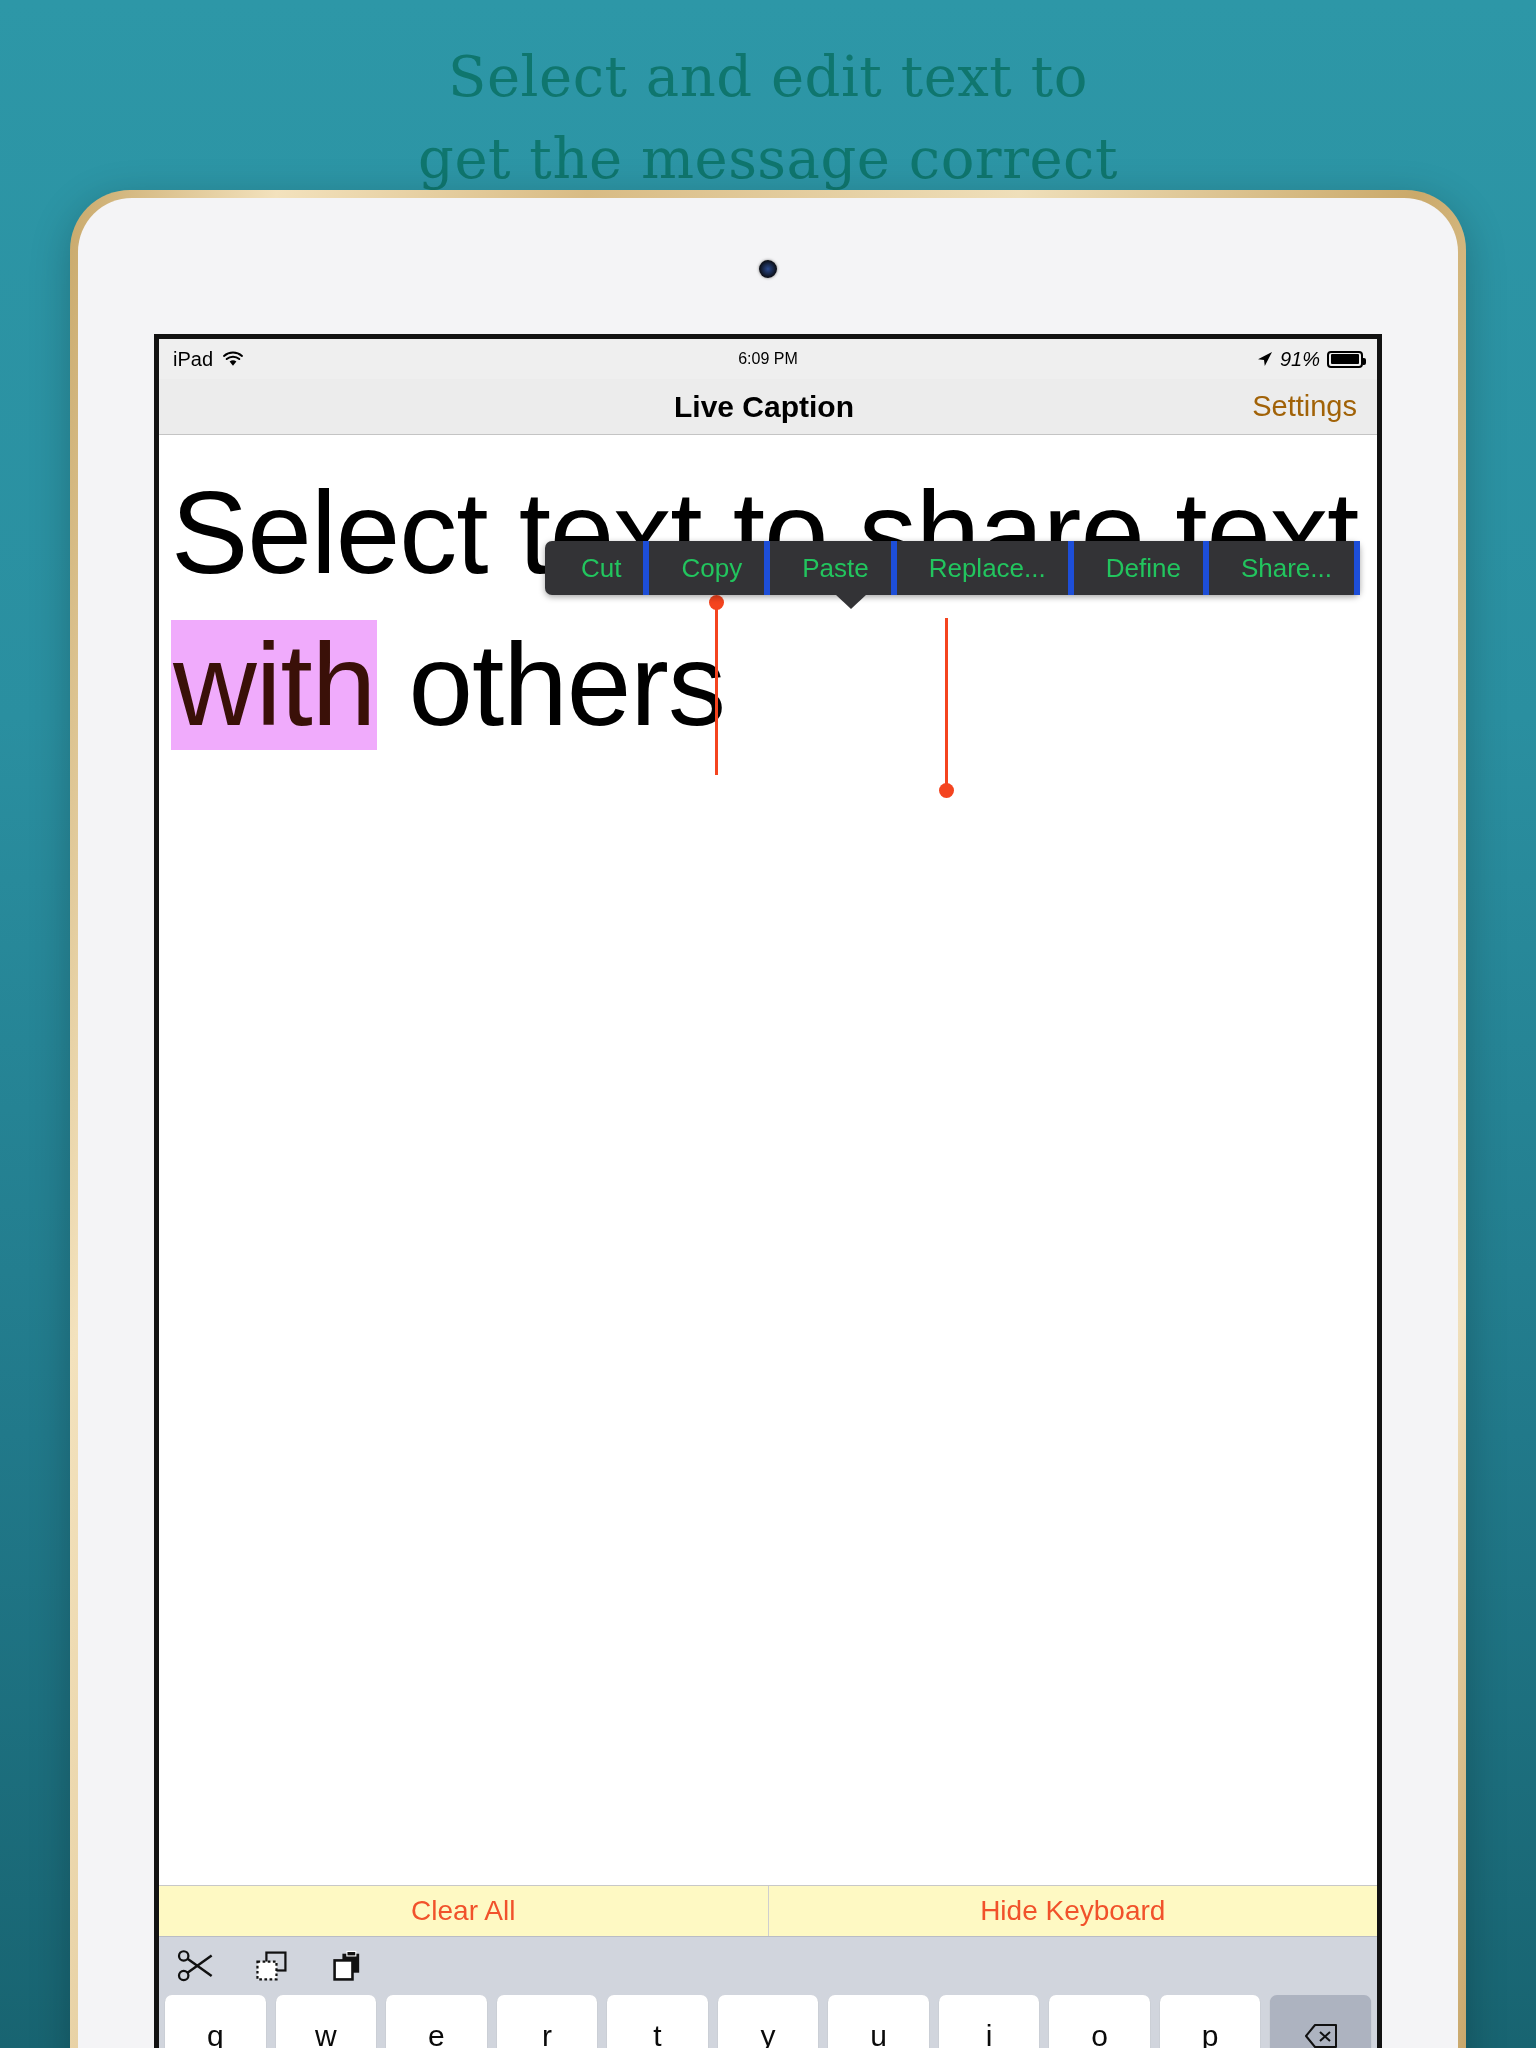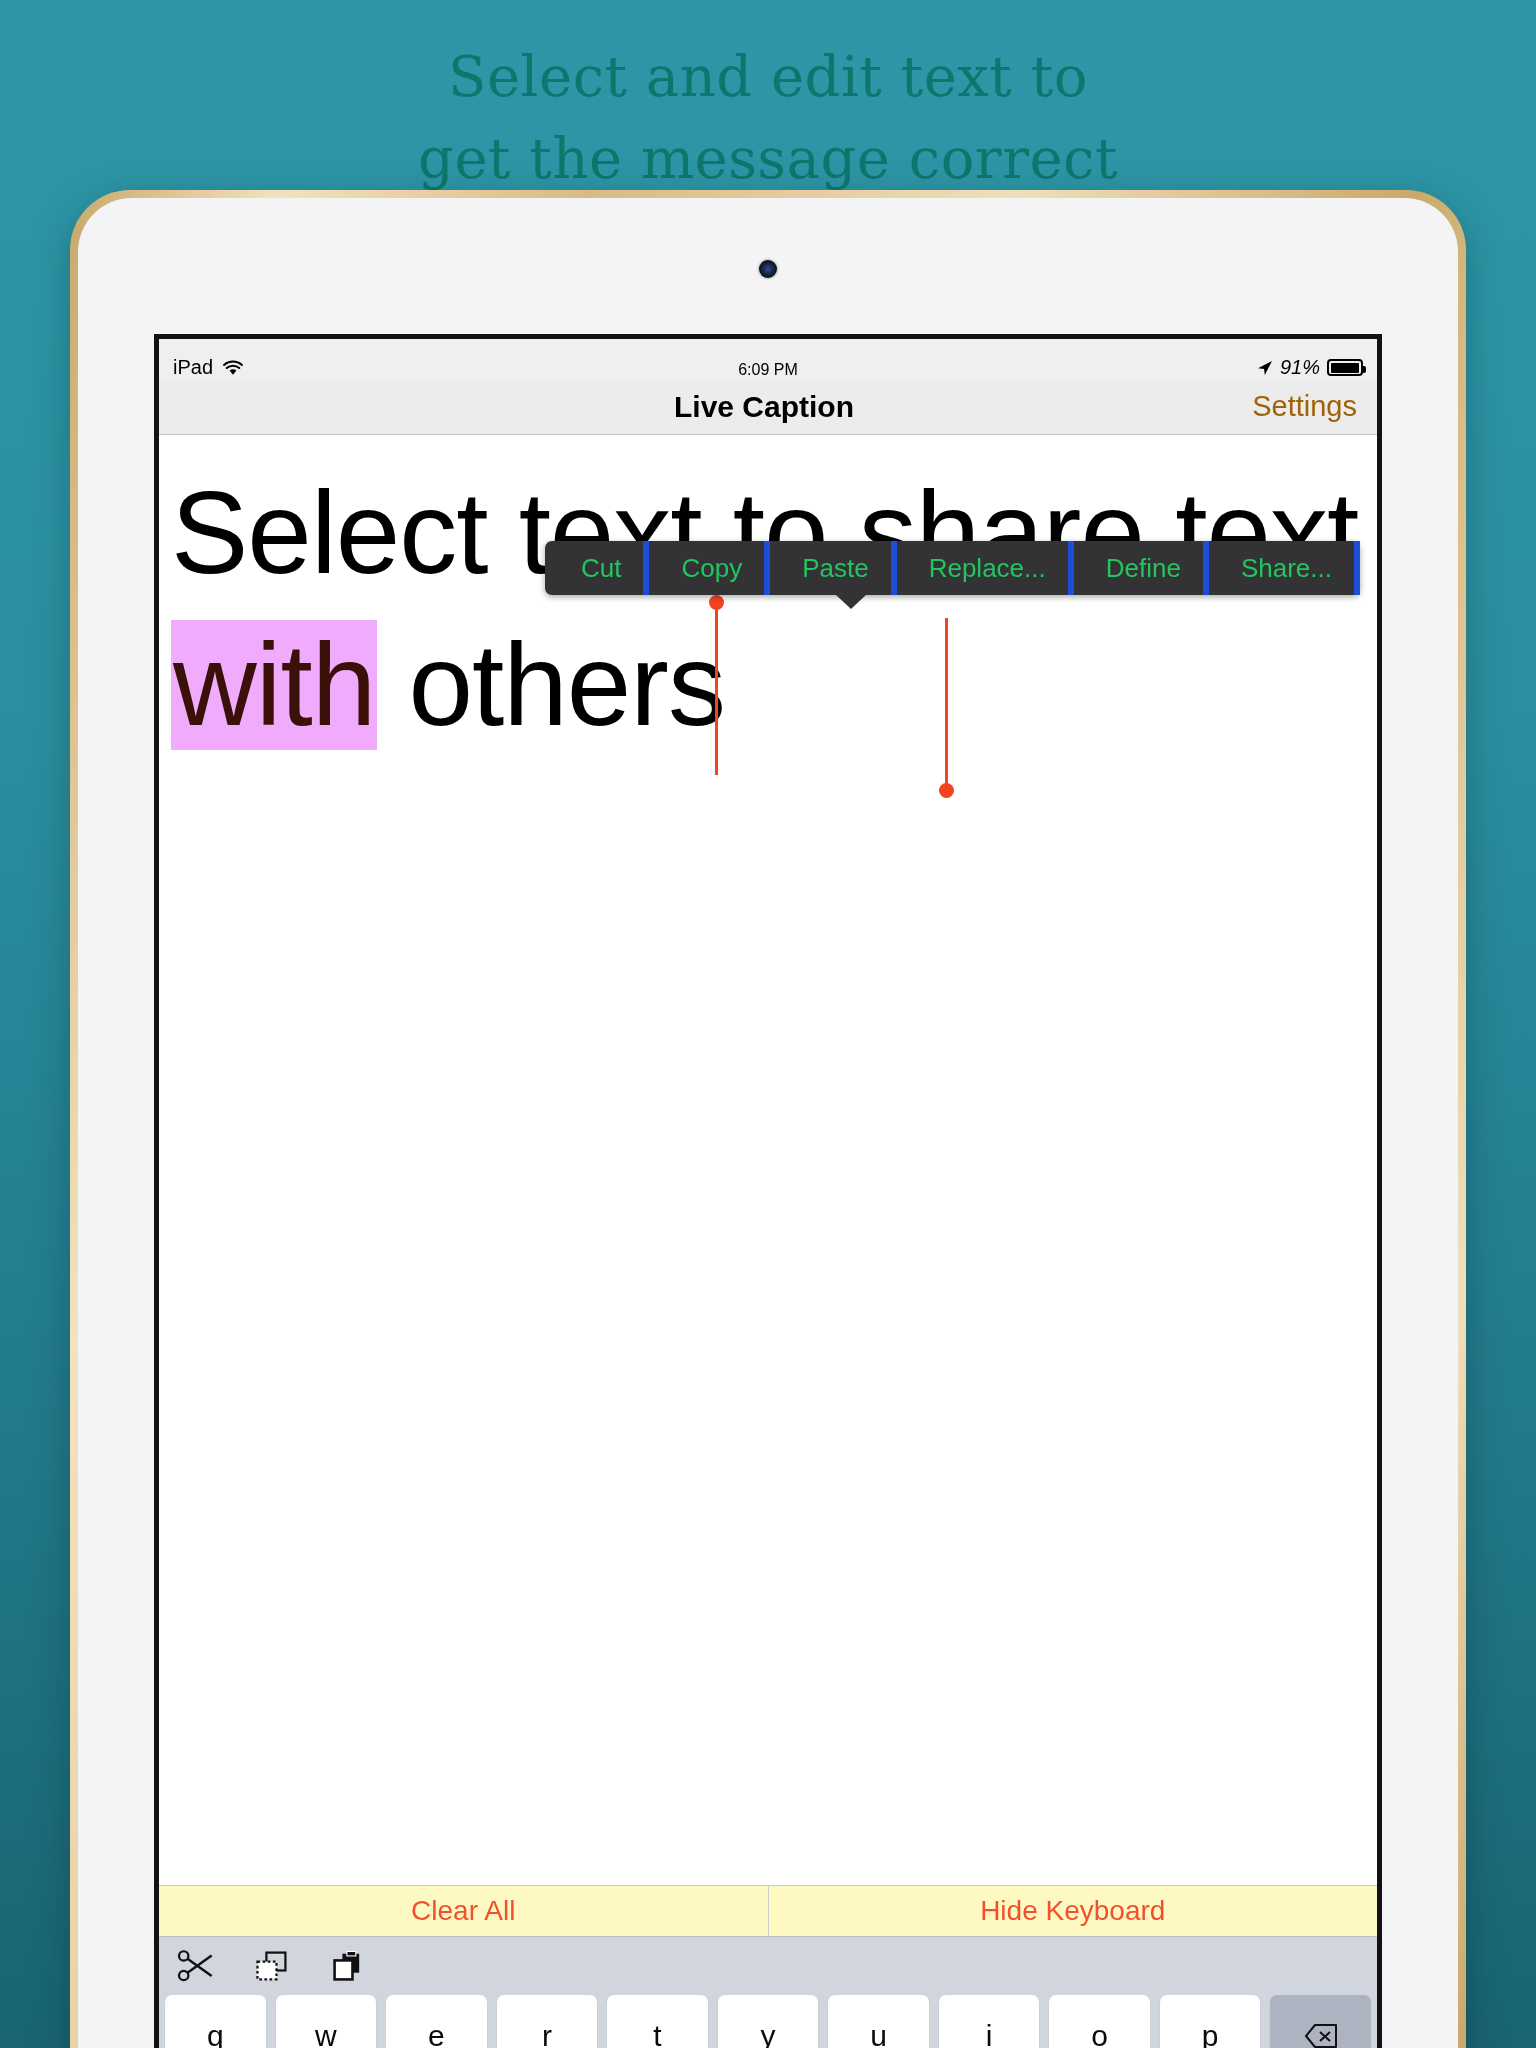--- a/index.html
+++ b/index.html
@@ -64,21 +64,21 @@
     background: #ffffff;
     position: relative;
     overflow: hidden;
   }
 
   
   .statusbar {
     height: 40px;
     background: #efefef;
     display: flex;
-    align-items: flex-end;
+    align-items: center;
     padding: 0 14px;
     font-size: 20px;
     color: #000;
     position: relative;
   }
   .sb-left { display: flex; align-items: center; gap: 9px; }
   .sb-center {
     position: absolute; left: 0; right: 0; text-align: center;
     font-size: 16px; pointer-events: none;
   }

